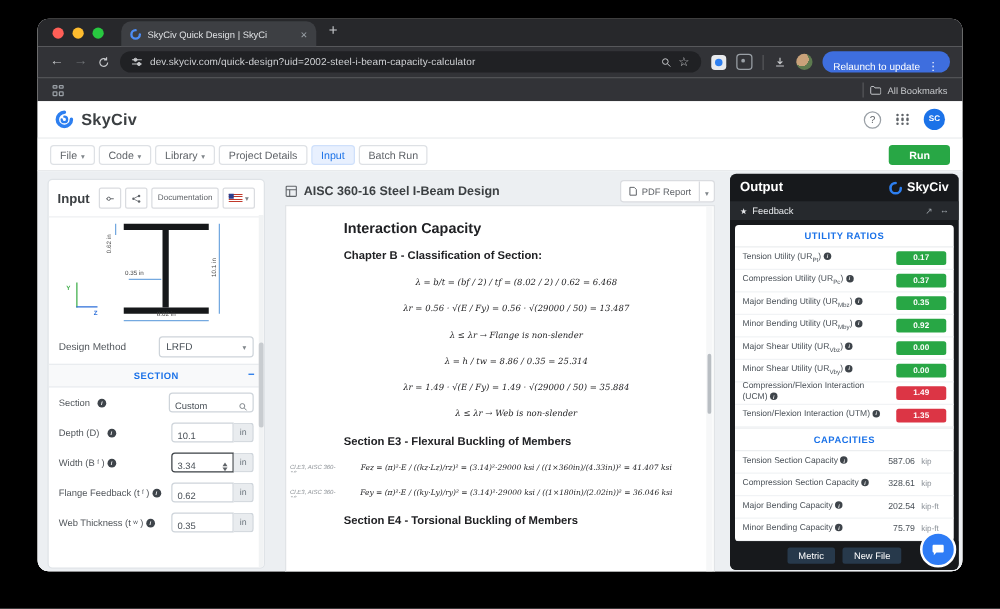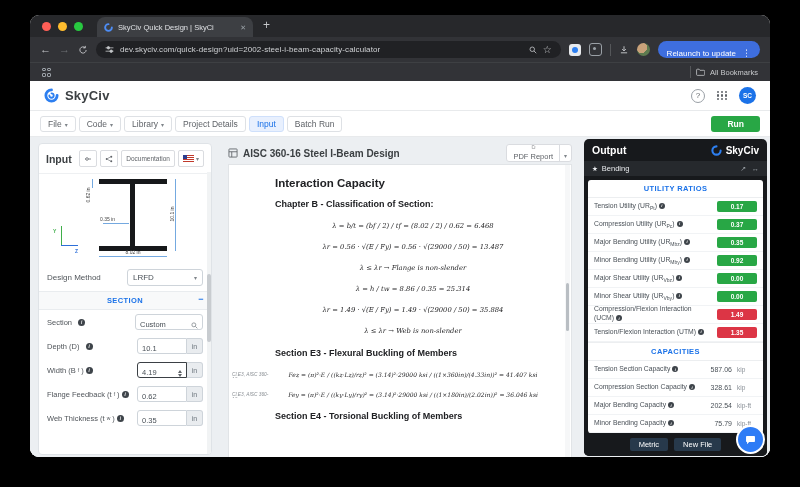--- a/index.html
+++ b/index.html
@@ -112,21 +112,21 @@
   .rot{transform:rotate(-90deg);transform-origin:center;}
   .axis-y{position:absolute;left:14px;top:50px;height:20px;border-left:1.5px solid #3fae4a;}
   .axis-z{position:absolute;left:14px;top:69px;width:17px;border-top:1.5px solid #2d6fd9;}
   .axl{position:absolute;font-size:5px;font-weight:bold;}
 
   
   .cpanel{position:absolute;left:188px;top:0;width:360px;height:323px;}
   .ctitle{display:flex;align-items:center;gap:5px;padding:7px 6px 4px 10px;}
   .ctitle-text{font-size:10px;font-weight:bold;color:#3c4043;flex:1;}
   .pdfbtn{display:flex;height:16px;border:1px solid #dadce0;border-radius:3px;background:#fff;overflow:hidden;align-items:stretch;}
-  .pdf-main{display:flex;align-items:center;gap:3px;padding:0 6px;font-size:7.5px;color:#5f6368;flex-direction:column;}
+  .pdf-main{display:flex;align-items:center;gap:3px;padding:0 6px;font-size:7.5px;color:#5f6368;}
   .pdf-caret{border-left:1px solid #dadce0;display:flex;align-items:center;padding:0 4px;}
   .docpage{position:absolute;left:10px;top:27px;width:344px;height:296px;background:#fff;
         border:1px solid #e1e4e7;overflow:hidden;box-sizing:border-box;}
   .docsb{position:absolute;right:1px;top:0;bottom:0;width:5px;background:#f6f7f8;}
   .docsb i{position:absolute;left:1px;top:118px;width:3px;height:48px;background:#b9bec3;border-radius:2px;display:block;}
   .doc-h2{font-size:11.5px;font-weight:bold;color:#202124;margin:12px 0 9px 46px;}
   .doc-h3{font-size:9px;font-weight:bold;color:#202124;margin:10px 0 6px 46px;}
   .eqline{position:relative;margin:13px 0;text-align:center;font-family:"DejaVu Serif",serif;
         font-style:italic;font-size:6.8px;color:#1d1d1f;padding:0 16px 0 42px;white-space:nowrap;overflow:hidden;}
   .eqline.sm{font-size:6px;}
@@ -370,21 +370,21 @@
         </div>
         <div class="frow focus">
           <span class="flabel">
               <span>Width (B</span>
               <sub>f</sub>
               <span>)</span>
               <span class="info"></span>
             </span>
           <span class="fgroup">
               <span class="finp">
-                <span>4.19</span>
+                <span>3.34</span>
                 <span class="spin">
                   <b class="up"></b>
                   <b class="dn"></b>
                 </span>
               </span>
               <span class="funit">in</span>
             </span>
         </div>
         <div class="frow">
           <span class="flabel">
@@ -458,21 +458,21 @@
       <div class="opanel">
         <div class="ohead">
           <span class="ohead-title">Output</span>
           <svg width="11" height="11" viewBox="0 0 24 24">
               <path d="M12 3a9 9 0 1 0 9 9" fill="none" stroke="#2d7ff0" stroke-width="4.5" stroke-linecap="round"></path>
             </svg>
           <span class="obrand">SkyCiv</span>
         </div>
         <div class="feedback">
           <span class="fbico"></span>
-          <span>Bending</span>
+          <span>Feedback</span>
           <span class="fbright">
               <span class="shareico"></span>
               <span class="resizeico"></span>
             </span>
         </div>
 
         <div class="ocard">
           <div class="ocard-hdr">UTILITY RATIOS</div>
 
           <div class="urow">

